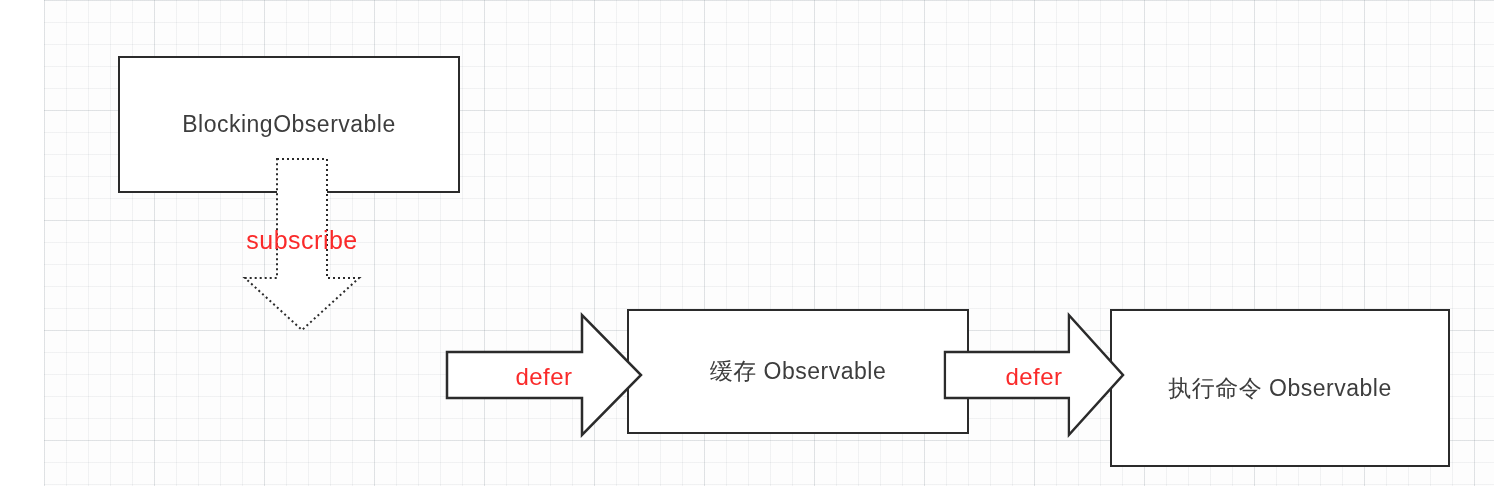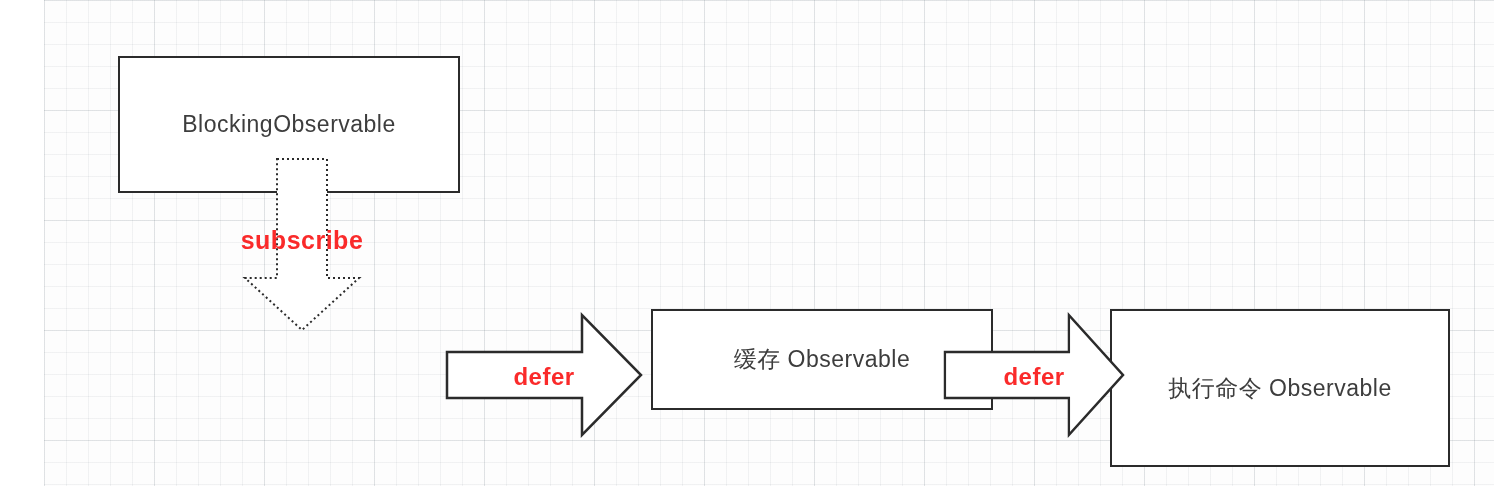--- a/index.html
+++ b/index.html
@@ -32,21 +32,21 @@
     z-index: 1;
   }
   .node-label {
     font-size: 23px;
     color: #3d3d3d;
     letter-spacing: 0.5px;
     white-space: nowrap;
   }
   .node-1 { left: 74px;   top: 56px;  width: 342px; height: 137px; }
   .node-2 { left: 74px;   top: 303px; width: 342px; height: 127px; }
-  .node-3 { left: 607px;  top: 309px; width: 342px; height: 101px; justify-content: center; }
+  .node-3 { left: 583px;  top: 309px; width: 342px; height: 125px; justify-content: center; }
   .node-4 { left: 1066px; top: 309px; width: 340px; height: 158px; }
 
   .arrow {
     position: absolute;
     z-index: 2;
     overflow: visible;
   }
   .arrow-shape {
     fill: #ffffff;
     stroke: #2b2b2b;
@@ -58,21 +58,21 @@
     stroke-dasharray: 2 3;
   }
   .arrow-down   { left: 200px; top: 158px; width: 116px; height: 174px; }
   .arrow-right1 { left: 402px; top: 314px; width: 196px; height: 122px; }
   .arrow-right2 { left: 900px; top: 314px; width: 180px; height: 122px; }
 
   .arrow-label {
     position: absolute;
     z-index: 3;
     color: #fa2a2a;
-    font-weight: 700;
+    font-weight: 400;
     text-align: center;
     white-space: nowrap;
     letter-spacing: 0.5px;
   }
   .label-subscribe { left: 196px; top: 226px; width: 124px; font-size: 25px; }
   .label-defer1    { left: 440px; top: 363px; width: 120px; font-size: 24px; }
   .label-defer2    { left: 930px; top: 363px; width: 120px; font-size: 24px; }
 </style>
 </head>
 <body>

